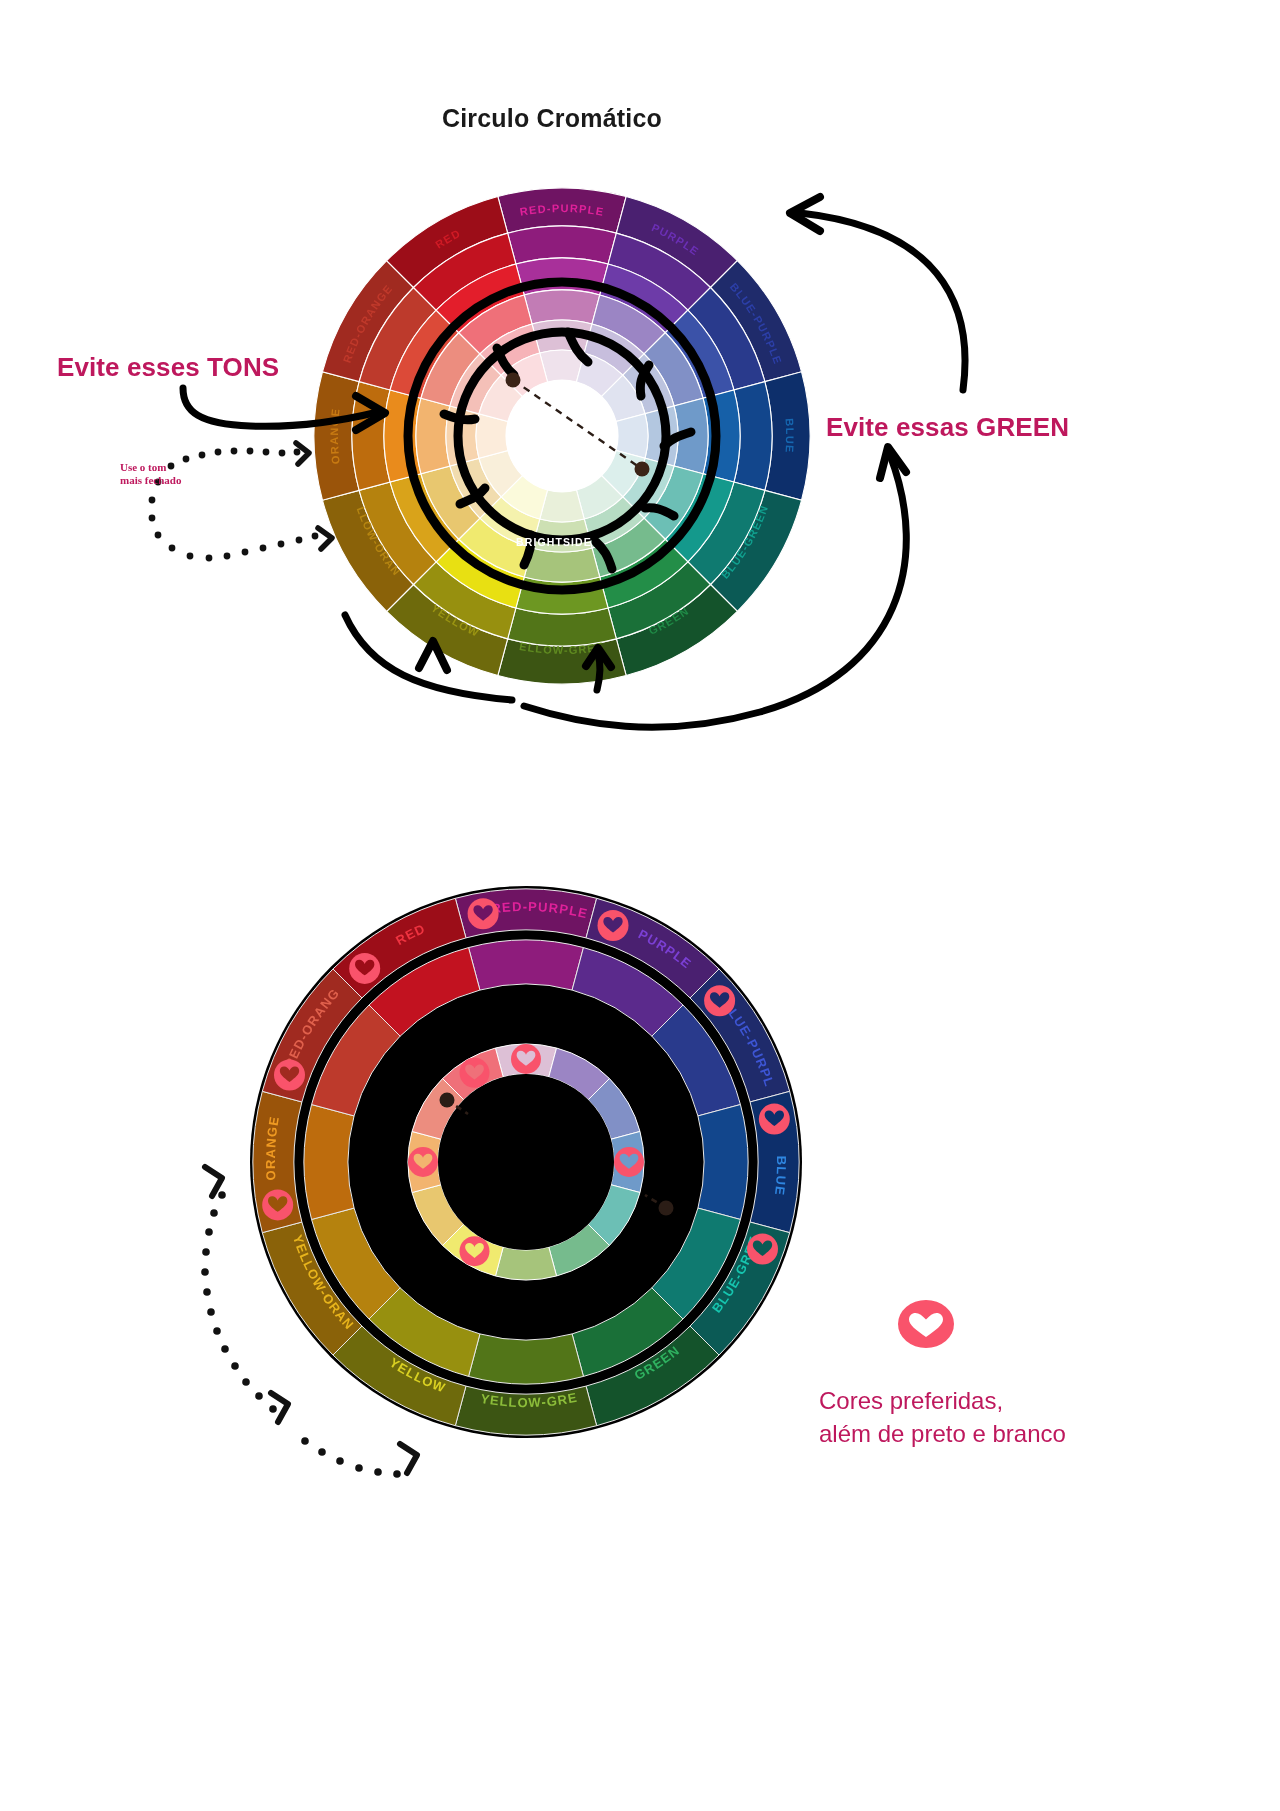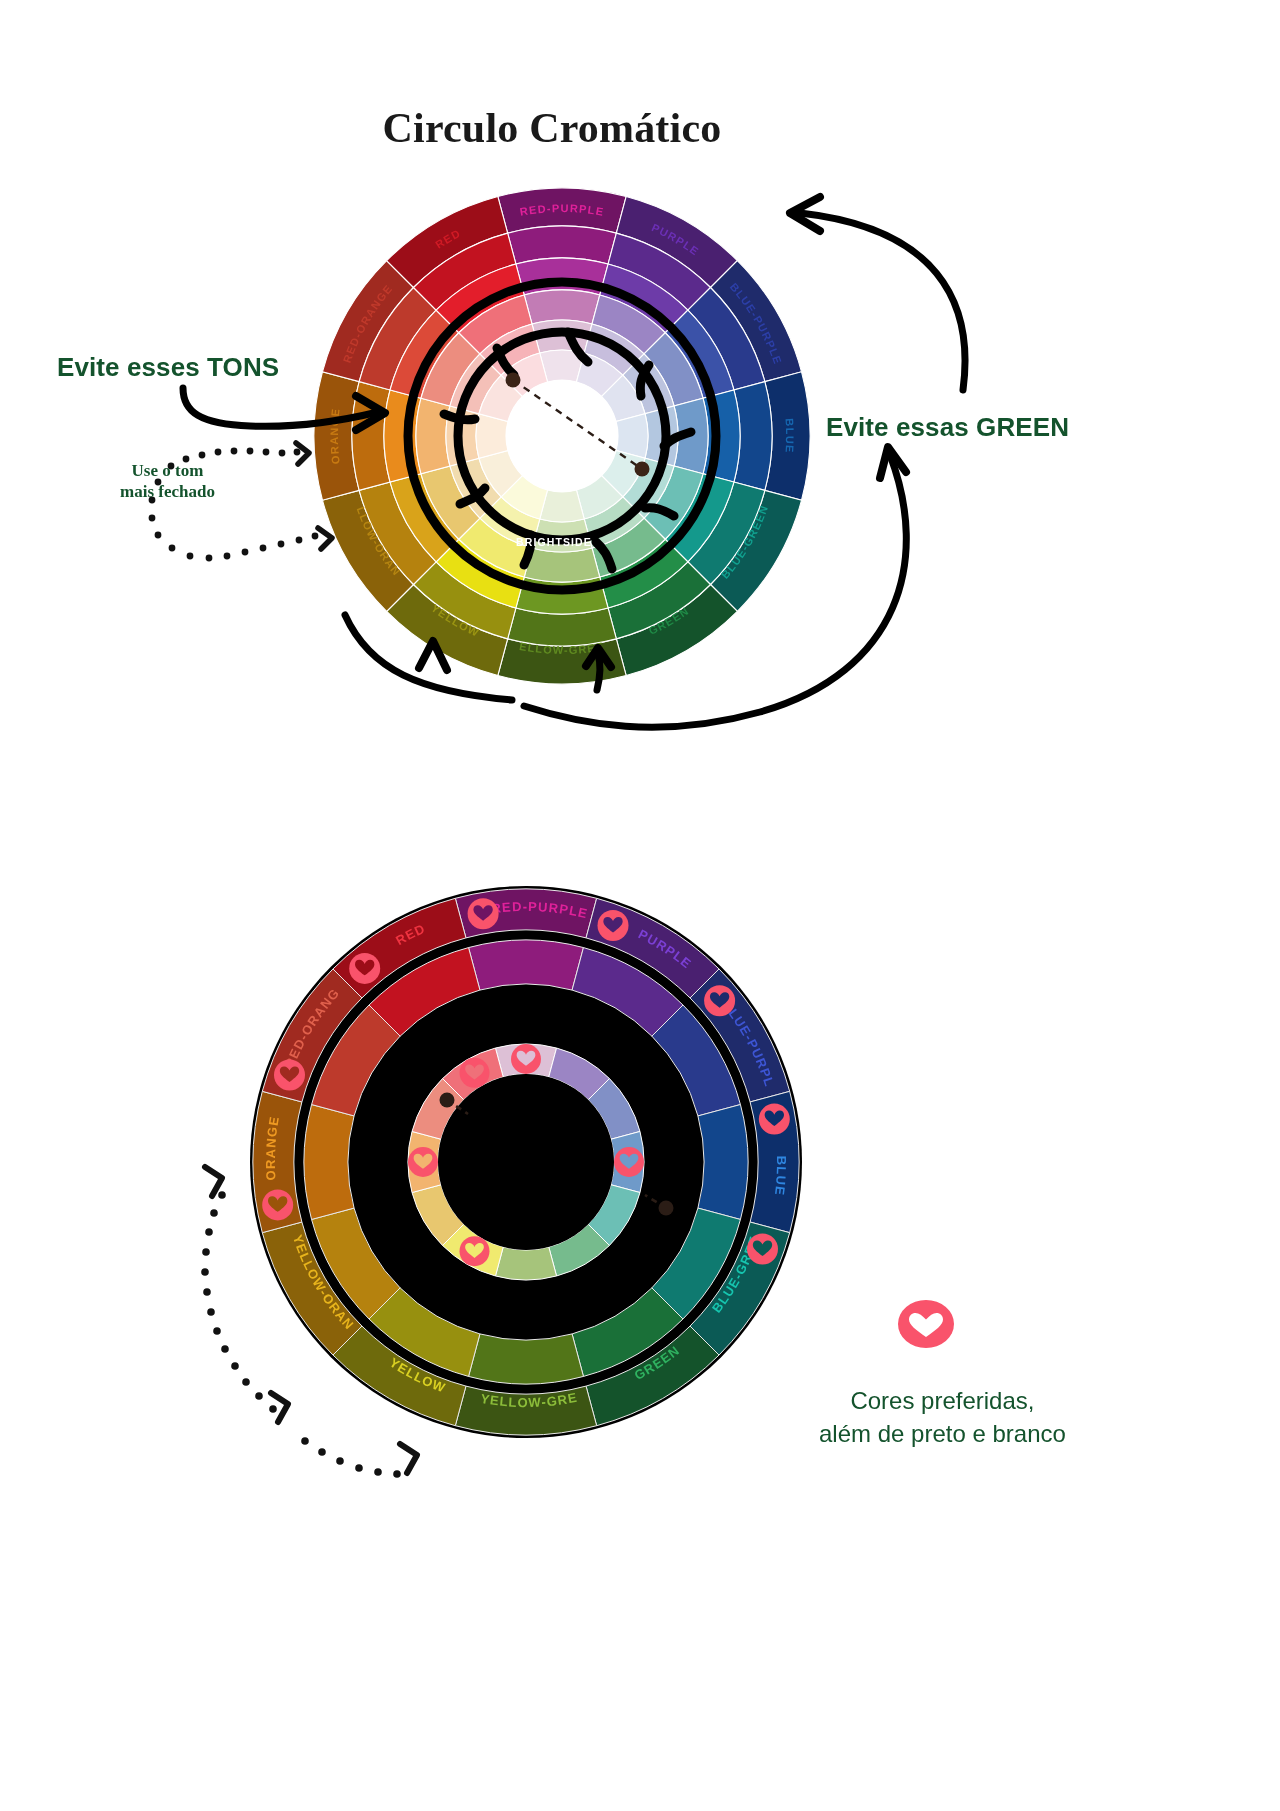--- a/index.html
+++ b/index.html
@@ -9,43 +9,42 @@
     font-family:"Liberation Sans", sans-serif;
     position:relative;
     overflow:hidden;
   }
   .page{position:relative;width:1280px;height:1811px;}
 
   #title{
     position:absolute;
     left:0;top:104px;width:1104px;
     text-align:center;
-    font-size:42px;
+    font-size:25px;
     font-weight:700;
     letter-spacing:0.2px;
     color:#1a1a1a;
-    font-family:Liberation Serif, serif;
+    font-family:Liberation Sans, sans-serif;
   }
 
   .wheel-svg{position:absolute;}
   #wheel-top-wrap{position:absolute;left:312px;top:186px;width:500px;height:500px;}
   #wheel-bottom-wrap{position:absolute;left:246px;top:848px;width:560px;height:624px;}
 
   .anno{
     position:absolute;
-    color:#14532d;
+    color:#be185d;
     font-family:"Liberation Sans", sans-serif;
     font-weight:700;
     white-space:pre-line;
-    text-align:center;
   }
   #anno-tons{left:57px;top:352px;font-size:26px;letter-spacing:0.1px;}
   #anno-cores{left:826px;top:412px;font-size:26px;letter-spacing:0.1px;}
   #anno-fechado{
-    left:120px;top:461px;font-size:17px;line-height:1.22;
+    left:120px;top:461px;font-size:11px;line-height:1.22;
     font-family:"Liberation Serif", serif;font-weight:700;
   }
   #anno-cuidado{left:222px;top:1422px;font-size:27px;line-height:1.42;}
   #anno-legend{
     left:801px;top:1384px;font-size:24px;line-height:1.38;font-weight:400;margin-left:18px;
   }
   #legend-heart{position:absolute;left:898px;top:1298px;width:56px;height:52px;}
 
   .arrow-layer{position:absolute;left:0;top:0;width:1280px;height:1811px;pointer-events:none;}
 </style>

